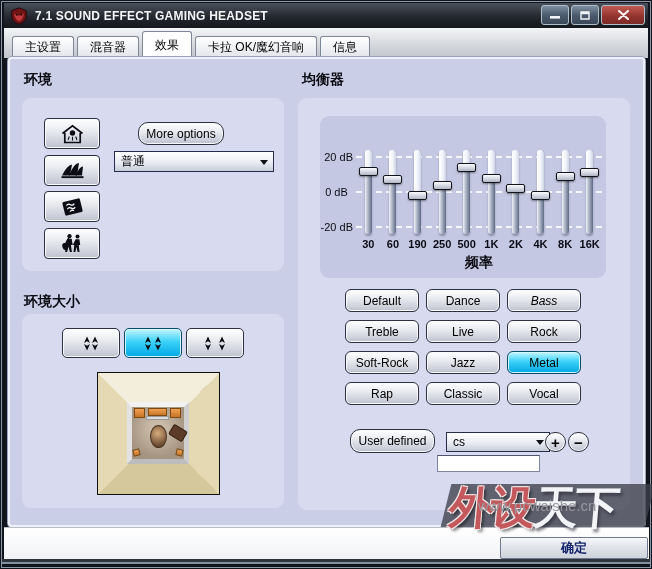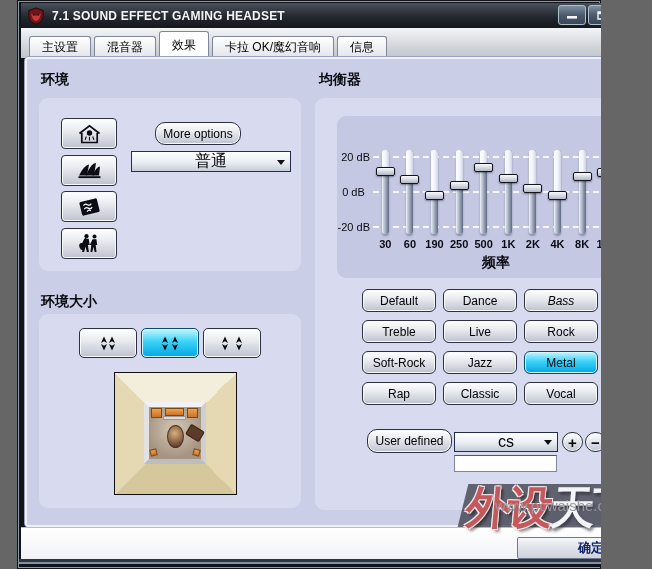--- a/index.html
+++ b/index.html
@@ -1,17 +1,17 @@
 <!DOCTYPE html>
 <html><head>
 <meta charset="utf-8">
 <style>
   html,body{margin:0;padding:0;background:#666;}
-  .window{position:relative;width:584px;height:569px;background:#11151b;
-    font-family:"Liberation Sans","DejaVu Sans",sans-serif;overflow:hidden;margin-left:17px;
+  .window{position:relative;width:652px;height:569px;background:#11151b;
+    font-family:"Liberation Sans","DejaVu Sans",sans-serif;overflow:hidden;
     -webkit-font-smoothing:antialiased;}
   .frame-light{position:absolute;inset:1px;border:1px solid #8a99aa;pointer-events:none;z-index:0;}
   .bottom-frame{position:absolute;left:2px;top:559px;width:648px;height:8px;z-index:3;
     background:linear-gradient(180deg,#2e343c 0 3px,#8292a2 3px 5px,#10151b 5px 100%);}
 
   
   .titlebar{position:absolute;left:4px;top:3px;width:644px;height:25px;z-index:2;
     background:linear-gradient(180deg,#4a515b,#24282f 55%,#14171c);display:flex;align-items:center;}
   .app-icon{width:18px;height:18px;margin-left:6px;flex:0 0 auto;}
   .title{color:#f4f5f7;font-size:12px;font-weight:bold;margin-left:7px;letter-spacing:.2px;white-space:nowrap;}
@@ -38,21 +38,21 @@
 
   
   .metal-btn{position:absolute;box-sizing:border-box;cursor:default;
     background:linear-gradient(180deg,#ffffff,#e9ebf0 40%,#caccd8 85%,#bdc1cd);
     border:1px solid #2c3040;border-radius:10px;box-shadow:inset 0 0 0 1px #f8fafc;
     color:#000;display:flex;align-items:center;justify-content:center;font-size:12px;}
   .metal-btn.cyan{background:linear-gradient(180deg,#c2f6ff,#3cd2f8 45%,#00a6e4);
     box-shadow:inset 0 0 0 1px #d8f8ff;border-color:#084a6e;}
   .select{position:absolute;box-sizing:border-box;border:1px solid #252c4e;
     background:linear-gradient(180deg,#ffffff,#e9edf3 55%,#c6cdd8);
-    font-size:16px;color:#000;display:flex;align-items:center;padding:0 6px;justify-content:center;}
+    font-size:12px;color:#000;display:flex;align-items:center;padding:0 6px;}
   .select .arrow{position:absolute;right:5px;top:50%;margin-top:-2px;width:0;height:0;
     border:4px solid transparent;border-top:5px solid #101018;}
 
   
   .room{position:absolute;left:89px;top:315px;width:121px;height:121px;border:1px solid #101010;
     background:conic-gradient(from 45deg,#e4d9b2 0 90deg,#d5c89c 0 180deg,#e4d9b2 0 270deg,#f3eedb 0 360deg);}
   .room-inner{position:absolute;left:29px;top:29px;width:62px;height:62px;box-sizing:border-box;
     border:5px solid;border-color:#f2f2f2 #cfcfcf #bdbdbd #e2e2e2;
     background:radial-gradient(circle at 50% 42%,#cabba8 0 18%,#a59482 72%);}
   .spk{position:absolute;background:linear-gradient(180deg,#f0a050,#c87428);border:1px solid #7c4a10;box-sizing:border-box;}
@@ -340,21 +340,21 @@
         <div class="metal-btn preset" style="left: 499px; top: 263px;">Rock</div>
         <div class="metal-btn preset" style="left: 337px; top: 294px;">Soft-Rock</div>
         <div class="metal-btn preset" style="left: 418px; top: 294px;">Jazz</div>
         <div class="metal-btn preset cyan" style="left: 499px; top: 294px;">Metal</div>
         <div class="metal-btn preset" style="left: 337px; top: 325px;">Rap</div>
         <div class="metal-btn preset" style="left: 418px; top: 325px;">Classic</div>
         <div class="metal-btn preset" style="left: 499px; top: 325px;">Vocal</div>
       </div>
 
     <div class="metal-btn" style="left:342px;top:372px;width:85px;height:24px;">User defined</div>
-    <div class="select" style="left:429px;top:375px;width:104px;height:20px;">
+    <div class="select" style="left:438px;top:375px;width:104px;height:20px;">
       <span>cs</span>
       <span class="arrow"></span>
     </div>
     <div class="metal-btn" style="left:537px;top:375px;width:21px;height:20px;font-weight:bold;font-size:15px;">+</div>
     <div class="metal-btn" style="left:560px;top:375px;width:21px;height:20px;font-weight:bold;font-size:15px;">−</div>
     <input class="ud-input" type="text" value="" style="">
   </div>
 
   <div class="wm-slab"></div>
   <div class="wm-text"><span class="wm-red">外设</span><span class="wm-white">天下</span></div>

